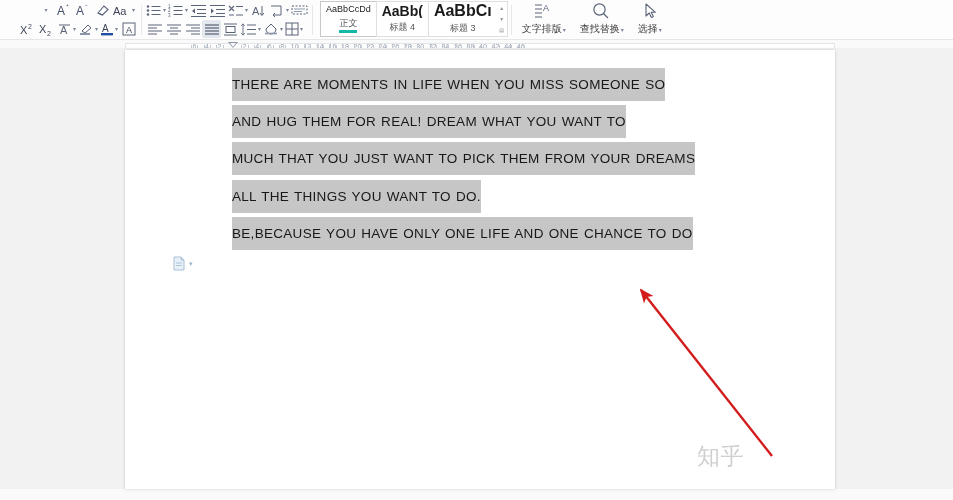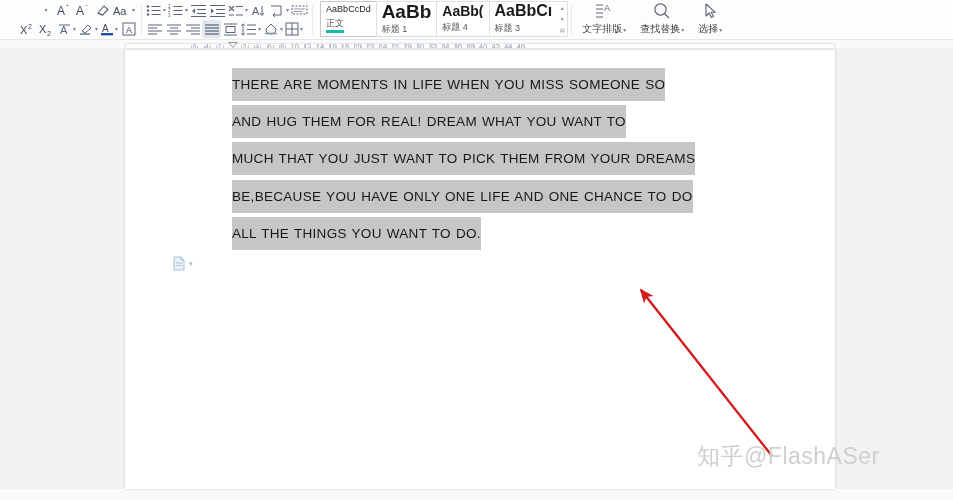--- a/index.html
+++ b/index.html
@@ -34,21 +34,21 @@
 
   .grp-a { padding-left: 0px; }
   .grp-a .tb-row { height: 19px; }
 
   
   .styles {
     display: flex; align-items: stretch; height: 38px;
     margin-left: 4px; padding: 1px 0;
   }
   .style-item {
-    display: flex; flex-direction: column; align-items: flex-start; justify-content: center;
+    display: flex; flex-direction: column; align-items: center; justify-content: center;
     border: 1px solid #dfdfdf; border-right: none;
     background: #fff; padding: 0 5px; min-width: 52px;
   }
   .style-item:first-child { border-left: 1px solid #dfdfdf; }
   .style-item.selected { background: #fff; border-color: #c8c8c8; }
   .style-sample { color: #1a1a1a; line-height: 1; white-space: nowrap; overflow: hidden; }
   .style-name { font-size: 9px; color: #555; margin-top: 3px; white-space: nowrap; }
   .style-item.selected .style-name { border-bottom: 3px solid #14b8a6; }
   .s-normal .style-sample { font-size: 9px; }
   .s-h1 .style-sample { font-size: 19px; font-weight: bold; }
@@ -345,24 +345,20 @@
         </span>
       </div>
     </div>
 
     <div class="tb-sep"></div>
 
     <div class="styles">
       <div class="style-item s-normal selected">
         <span class="style-sample">AaBbCcDd</span>
         <span class="style-name">正文</span>
-      </div>
-      <div class="style-item s-h1">
-        <span class="style-sample">AaBb</span>
-        <span class="style-name">标题 1</span>
       </div>
       <div class="style-item s-h2">
         <span class="style-sample">AaBb(</span>
         <span class="style-name">标题 4</span>
       </div>
       <div class="style-item s-h3">
         <span class="style-sample">AaBbCı</span>
         <span class="style-name">标题 3</span>
       </div>
       <div class="style-scroll">
@@ -499,33 +495,32 @@
             <path d="M8 1 v3 h3" fill="none" stroke="#a8c0d6" stroke-width="1"></path>
             <path d="M3 7h6M3 9.5h6" stroke="#a8c0d6" stroke-width="0.9"></path>
           </svg>
         <span class="tb-caret" style="color:#9fb6cc; font-size:7px; margin-left:3px;">▾</span>
       </div>
 
       <div class="para">
         <span class="ln"><span class="hl">THERE ARE MOMENTS IN LIFE WHEN YOU MISS SOMEONE SO</span></span>
         <span class="ln"><span class="hl">AND HUG THEM FOR REAL! DREAM WHAT YOU WANT TO</span></span>
         <span class="ln"><span class="hl">MUCH THAT YOU JUST WANT TO PICK THEM FROM YOUR DREAMS</span></span>
+        <span class="ln"><span class="hl">ALL THE THINGS YOU WANT TO DO.</span></span>
         <span class="ln"><span class="hl">BE,BECAUSE YOU HAVE ONLY ONE LIFE AND ONE CHANCE TO DO</span></span>
-        <span class="ln"><span class="hl">ALL THE THINGS YOU WANT TO DO.</span></span>
       </div>
     </div>
   </div>
 
   <svg class="arrow-layer" width="953" height="500" viewBox="0 0 953 500">
     <defs>
       <marker id="ah" markerWidth="7" markerHeight="7" refX="5.6" refY="3.1" orient="auto">
         <path d="M6.4 3.1 L0.4 0.6 L1.9 3.1 L0.4 5.6 Z" fill="#d31b1b"></path>
       </marker>
     </defs>
     <line x1="772" y1="456" x2="641" y2="290" stroke="#d31b1b" stroke-width="2.4" marker-end="url(#ah)"></line>
   </svg>
 
   <div class="watermark">
     <span class="wm-logo">知乎</span>
-    <span>@FlashASer</span>
   </div>
 
 </div>
 
 </body></html>

